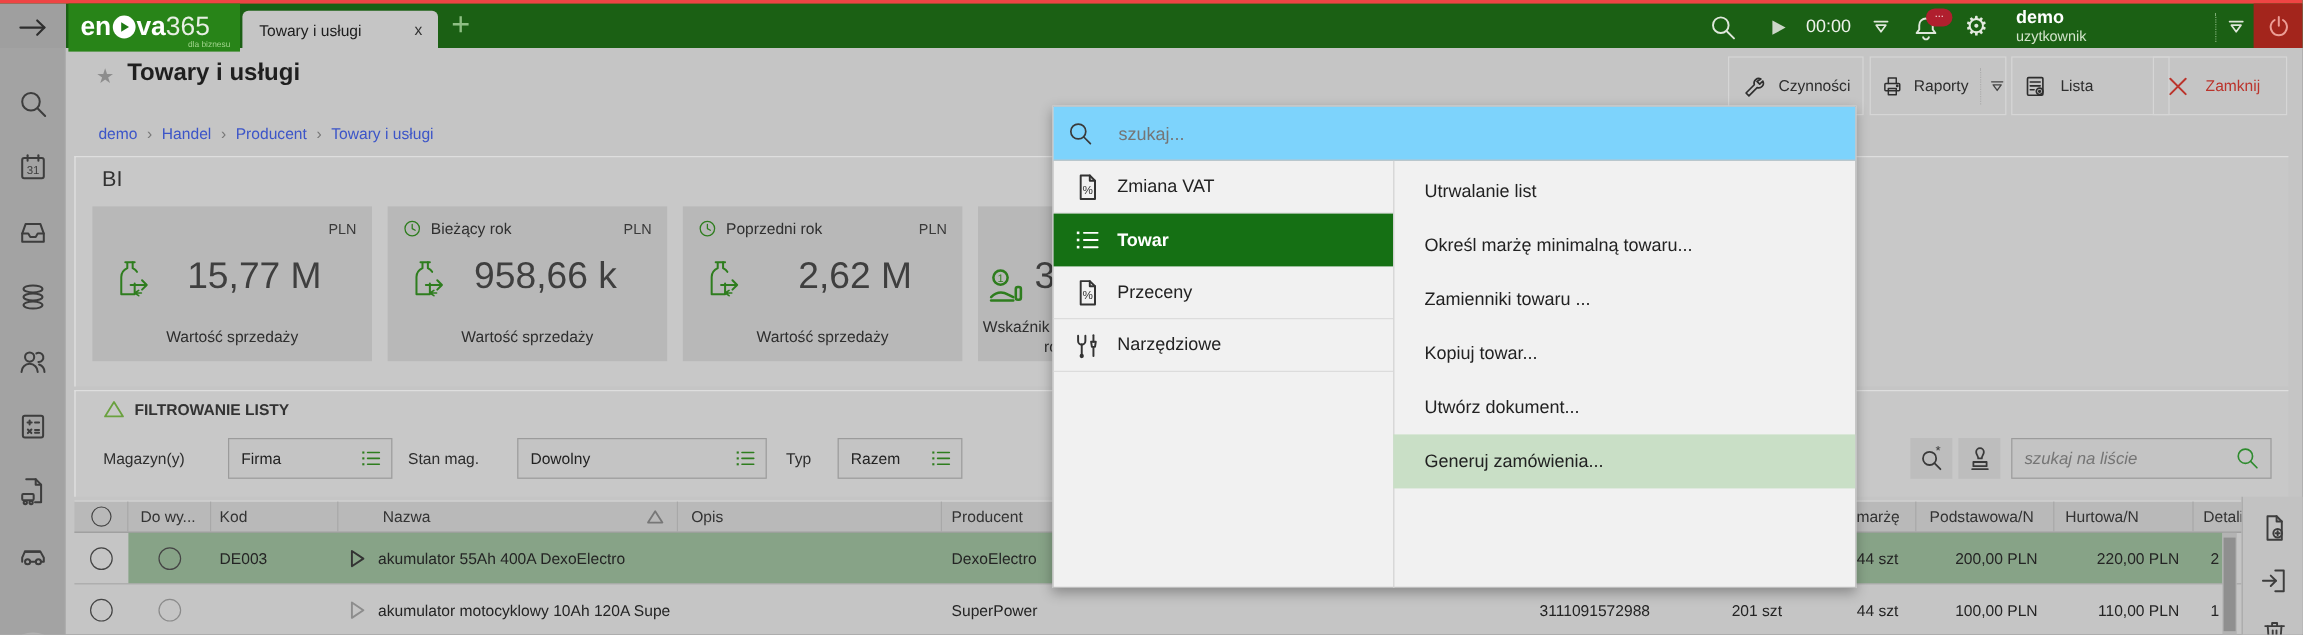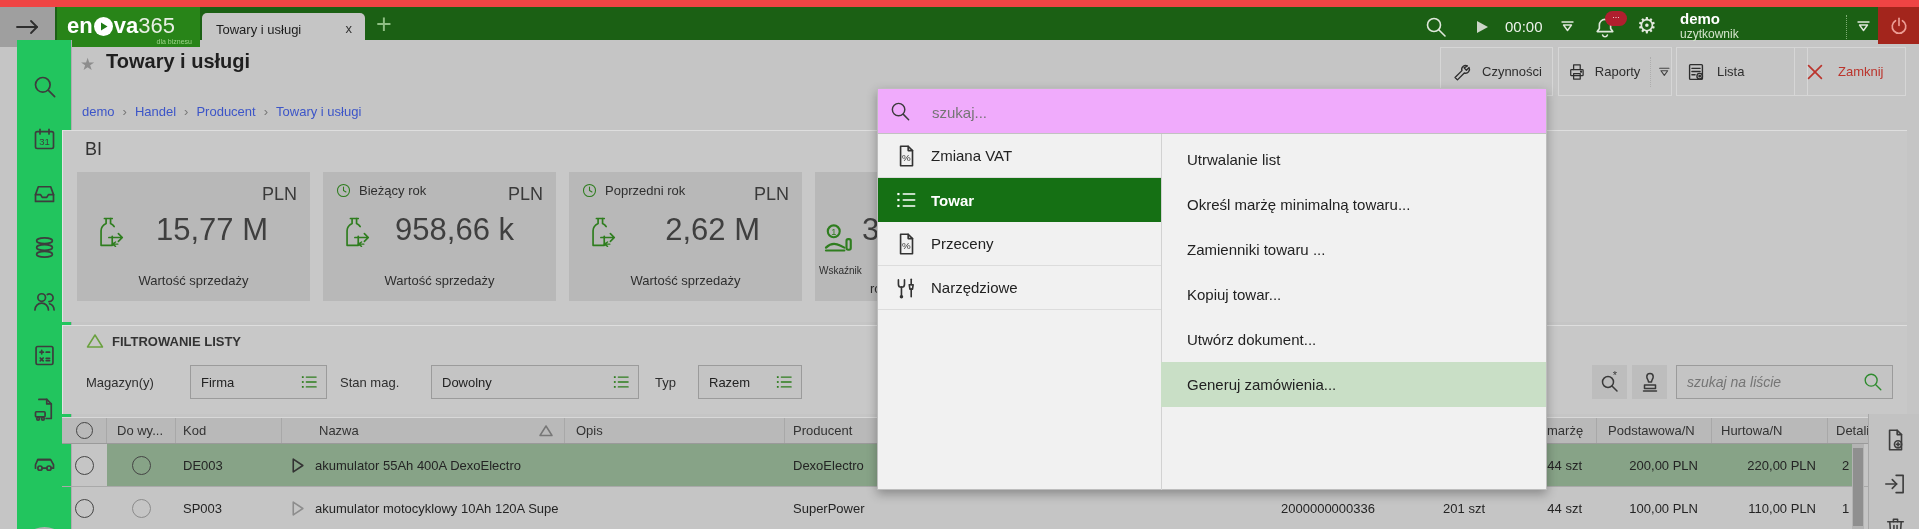--- a/index.html
+++ b/index.html
@@ -2,49 +2,49 @@
 <html><head>
 <meta charset="utf-8">
 <style>
   html,body{margin:0;padding:0;background:#888;}
   #screen{position:relative;width:1919px;height:529px;background:#c5c5c5;overflow:hidden;
           font-family:"Liberation Sans","DejaVu Sans",sans-serif;color:#2b2b2b;}
   .abs{position:absolute;}
   svg{display:block;}
   .ic{stroke:currentColor;fill:none;stroke-width:1.5;stroke-linecap:round;stroke-linejoin:round;}
   
-  #topbar{left:0;top:0;width:1919px;height:40px;background:#1b6014;border-top:7px solid #ef4444;box-sizing:border-box;}
+  #topbar{left:0;top:0;width:1919px;height:40px;background:#1b6014;border-top:3px solid #ef4444;box-sizing:border-box;}
   #nav-toggle{left:0;top:0;width:55px;height:40px;background:#9f9f9f;color:#2e2e2e;display:flex;align-items:center;justify-content:center;}
   #logo-box{left:57px;top:0;width:143px;height:40px;background:#288418;color:#fff;}
   .tab{left:202px;top:6px;width:163px;height:34px;background:#c5c5c5;border-radius:5px 5px 0 0;}
   .tb-ic{color:#dfe7db;}
   
-  #sidebar{left:17px;top:40px;width:55px;height:489px;background:#22c55e;border-right:1px solid #aeaeae;box-sizing:border-box;color:#3d3d3d;}
+  #sidebar{left:0;top:40px;width:55px;height:489px;background:#a3a3a3;border-right:1px solid #aeaeae;box-sizing:border-box;color:#3d3d3d;}
   .sb-ic{position:absolute;left:14px;width:27px;height:27px;}
   
   .tbtn{position:absolute;top:47px;height:49px;border:1px solid #d6d6d6;box-sizing:border-box;display:flex;align-items:center;font-size:13px;color:#2e2e2e;}
   
   .panel{position:absolute;left:62px;width:1845px;background:#c8c8c8;border-top:1px solid #dedede;border-left:1px solid #e3e3e3;box-sizing:border-box;}
   .card{position:absolute;top:172px;width:233px;height:129px;background:#b8b8b8;overflow:hidden;}
-  .card .cur{position:absolute;top:12px;right:13px;font-size:18px;color:#3a3a3a;}
+  .card .cur{position:absolute;top:12px;right:13px;font-size:12px;color:#3a3a3a;}
   .card .period{position:absolute;top:10px;left:12px;font-size:13px;color:#2f2f2f;display:flex;align-items:center;gap:7px;color:#2f2f2f;}
   .card .num{position:absolute;top:40px;right:42px;font-size:31px;color:#3f3f3f;}
   .card .lbl{position:absolute;bottom:13px;left:0;width:100%;text-align:center;font-size:13px;color:#2e2e2e;}
   .greenic{color:#2e7d1e;}
   .fbox{position:absolute;top:365px;height:34px;border:1px solid #9b9b9b;box-sizing:border-box;background:#c4c4c4;display:flex;align-items:center;font-size:13px;color:#222;}
   .flabel{position:absolute;top:365px;height:34px;display:flex;align-items:center;font-size:13px;color:#2e2e2e;}
   .sqbtn{position:absolute;top:365px;width:35px;height:34px;background:#bdbdbd;display:flex;align-items:center;justify-content:center;color:#3a3a3a;}
   
   .hc{position:absolute;top:0;height:100%;border-right:1px solid #a8a8a8;box-sizing:border-box;font-size:13px;color:#333;display:flex;align-items:center;overflow:hidden;}
   .cell{position:absolute;top:0;height:100%;font-size:13px;color:#242424;display:flex;align-items:center;overflow:hidden;box-sizing:border-box;}
   .circle{width:19px;height:19px;border-radius:50%;border:1.6px solid #454545;box-sizing:border-box;}
   .circle.lt{border-color:#8b8b8b;}
   
   #menu{left:877px;top:88px;width:670px;height:402px;background:#f1f1f1;border:1px solid #bdbdbd;box-sizing:border-box;box-shadow:0 4px 10px rgba(0,0,0,.3);z-index:50;}
-  #menu-search{position:absolute;left:0;top:0;width:100%;height:45px;background:#f0abfc;border-bottom:1px solid #c2c2c2;box-sizing:border-box;}
+  #menu-search{position:absolute;left:0;top:0;width:100%;height:45px;background:#7dd3fc;border-bottom:1px solid #c2c2c2;box-sizing:border-box;}
   .mitem{position:absolute;left:0;width:283px;height:44px;display:flex;align-items:center;font-size:15px;color:#222;}
   .mitem .micon{margin:0 12px 0 15px;width:26px;height:26px;color:#333;}
   .sitem{position:absolute;left:283px;width:385px;height:45px;display:flex;align-items:center;padding-left:26px;box-sizing:border-box;font-size:15px;color:#222;}
   input{font-family:inherit;}
 </style>
 </head>
 <body>
 
 <div id="screen">
 
@@ -297,21 +297,21 @@
 
   <div class="card" style="left:815px;">
     <svg class="abs greenic ic" style="left:6px;top:48px;" width="34" height="34" viewBox="0 0 24 24" stroke-width="1.4">
       <circle cx="9" cy="8" r="4.2"></circle>
         <text x="9" y="10.5" font-size="6.5" text-anchor="middle" fill="currentColor" stroke="none">1</text>
       <path d="M3.5,19.5 q4.5,-4.5 10,-1.5 l3,1.5"></path>
         <path d="M3.5,21.5 h13"></path>
         <rect x="18" y="13.5" width="3" height="7.5" rx="1.2"></rect>
     </svg>
     <span class="abs" style="left:47px;top:40px;font-size:31px;color:#3f3f3f;">3</span>
-    <span class="abs" style="left:4px;top:93px;font-size:10px;color:#2e2e2e;">Wskaźnik</span>
+    <span class="abs" style="left:4px;top:93px;font-size:13px;color:#2e2e2e;">Wskaźnik</span>
     <span class="abs" style="left:55px;top:109px;font-size:13px;color:#2e2e2e;">rotacji</span>
   </div>
 
   <div class="panel" style="top:325px;height:89px;"></div>
   <svg class="abs ic" style="left:86px;top:333px;color:#6aa13f;" width="18" height="16" viewBox="0 0 18 16">
       <polygon points="9,2 16.5,14 1.5,14"></polygon>
     </svg>
   <div class="abs" style="left:112px;top:334px;font-size:13px;font-weight:bold;color:#333;">FILTROWANIE LISTY</div>
 
   <div class="flabel" style="left:86px;">Magazyn(y)</div>
@@ -418,30 +418,29 @@
     <div class="cell" style="left:1766px;width:24px;padding-left:14px;">2</div>
   </div>
 
   <div class="abs" style="left:62px;top:487px;width:1806px;height:42px;box-sizing:border-box;">
     <div class="cell" style="left:0;width:45px;justify-content:center;">
         <span class="circle"></span>
       </div>
     <div class="cell" style="left:45px;width:69px;justify-content:center;">
         <span class="circle lt"></span>
       </div>
-    <div class="cell" style="left:114px;width:106px;padding-left:7px;">SP003</div>
     <div class="cell" style="left:220px;width:283px;">
       <svg width="17" height="17" viewBox="0 0 16 16" class="ic" style="margin:0 9px 0 7px;color:#8d8d8d;flex:none;">
           <polygon points="4,2 13,8 4,14"></polygon>
         </svg>
       <span>akumulator motocyklowy 10Ah 120A Supe</span>
     </div>
     <div class="cell" style="left:503px;width:220px;"></div>
     <div class="cell" style="left:723px;width:217px;padding-left:8px;">SuperPower</div>
-    <div class="cell" style="left:940px;width:388px;justify-content:flex-end;padding-right:15px;">2000000000336</div>
+    <div class="cell" style="left:940px;width:388px;justify-content:flex-end;padding-right:15px;">3111091572988</div>
     <div class="cell" style="left:1328px;width:107px;justify-content:flex-end;padding-right:12px;">201 szt</div>
     <div class="cell" style="left:1435px;width:100px;justify-content:flex-end;padding-right:15px;">44 szt</div>
     <div class="cell" style="left:1535px;width:115px;justify-content:flex-end;padding-right:14px;">100,00 PLN</div>
     <div class="cell" style="left:1650px;width:116px;justify-content:flex-end;padding-right:12px;">110,00 PLN</div>
     <div class="cell" style="left:1766px;width:24px;padding-left:14px;">1</div>
   </div>
 
   <div class="abs" style="left:1852px;top:444px;width:12px;height:85px;background:#b3b3b3;">
     <div class="abs" style="left:1px;top:4px;width:10px;height:78px;background:#8f8f8f;"></div>
   </div>

